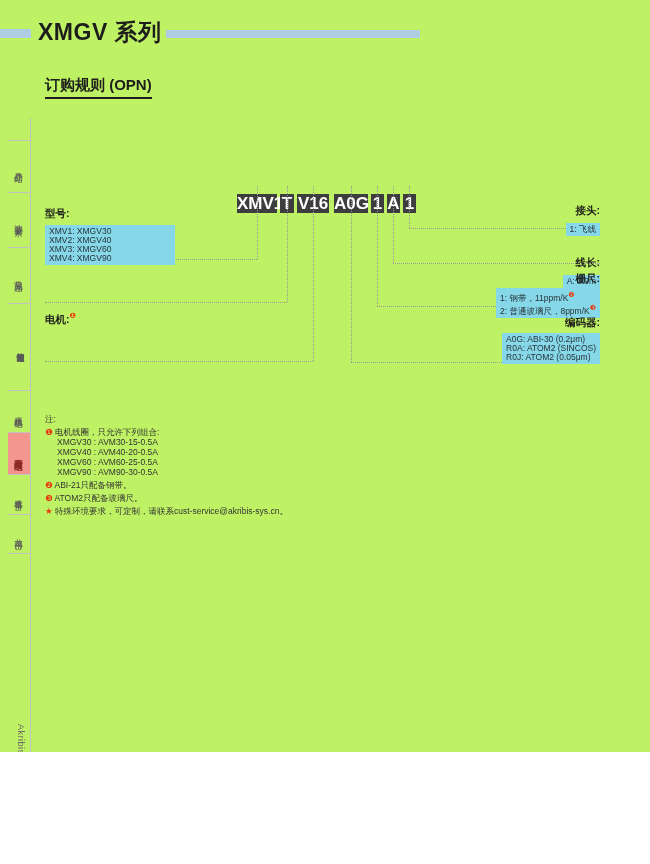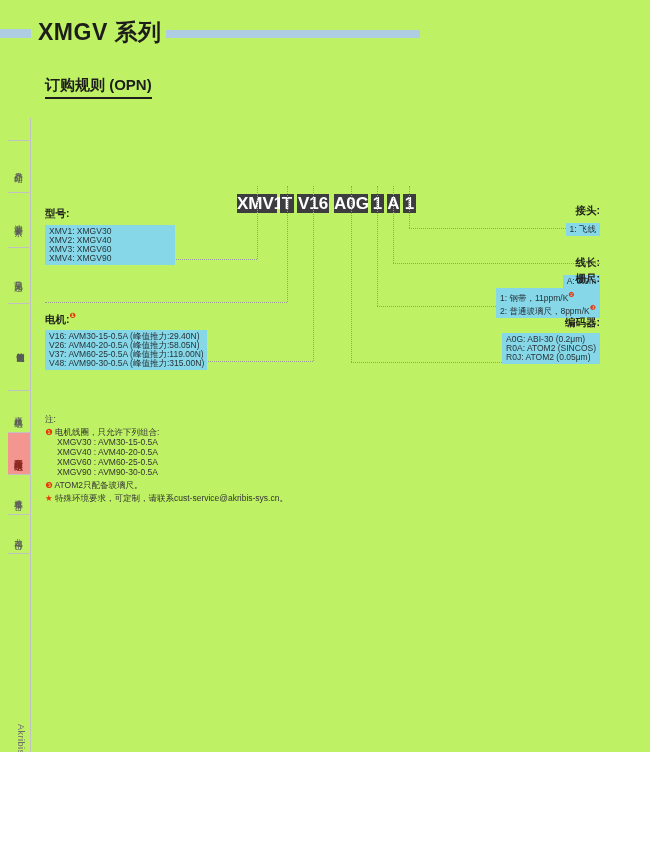--- a/index.html
+++ b/index.html
@@ -123,26 +123,20 @@
       <div class="opt-row">XMV1: XMGV30</div>
       <div class="opt-row">XMV2: XMGV40</div>
       <div class="opt-row">XMV3: XMGV60</div>
       <div class="opt-row">XMV4: XMGV90</div>
     </div>
   </div>
 
 
   <div class="left-grp" style="top:311px;">
     <div class="grp-label"><span>电机:</span><span class="lbl-sup">❶</span></div>
-    <div class="opt-box" style="width:162px;margin-top:3px;">
-      <div class="opt-row">V16: AVM30-15-0.5A (峰值推力:29.40N)</div>
-      <div class="opt-row">V26: AVM40-20-0.5A (峰值推力:58.05N)</div>
-      <div class="opt-row">V37: AVM60-25-0.5A (峰值推力:119.00N)</div>
-      <div class="opt-row">V48: AVM90-30-0.5A (峰值推力:315.00N)</div>
-    </div>
   </div>
 
   <div class="right-grp" style="top:204px;">
     <div class="grp-label">接头:</div>
     <div class="opt-box" style="margin-top:2px;">
       <div class="opt-row">1: 飞线</div>
     </div>
   </div>
 
   <div class="right-grp" style="top:256px;">
@@ -172,20 +166,24 @@
   <div id="notes">
     <div>注:</div>
     <div class="n-row" id="note-1">
       <span class="marker">❶</span>
       <span>电机线圈，只允许下列组合:</span>
       <div class="combo">XMGV30 : AVM30-15-0.5A</div>
       <div class="combo">XMGV40 : AVM40-20-0.5A</div>
       <div class="combo">XMGV60 : AVM60-25-0.5A</div>
       <div class="combo">XMGV90 : AVM90-30-0.5A</div>
     </div>
+    <div class="n-row" id="note-2">
+      <span class="marker">❷</span>
+      <span>ABI-21只配备钢带。</span>
+    </div>
     <div class="n-row" id="note-3">
       <span class="marker">❸</span>
       <span>ATOM2只配备玻璃尺。</span>
     </div>
     <div class="n-row" id="star-note">
       <span class="marker">★</span>
       <span>特殊环境要求，可定制，请联系cust-service@akribis-sys.cn。</span>
     </div>
   </div>
 

